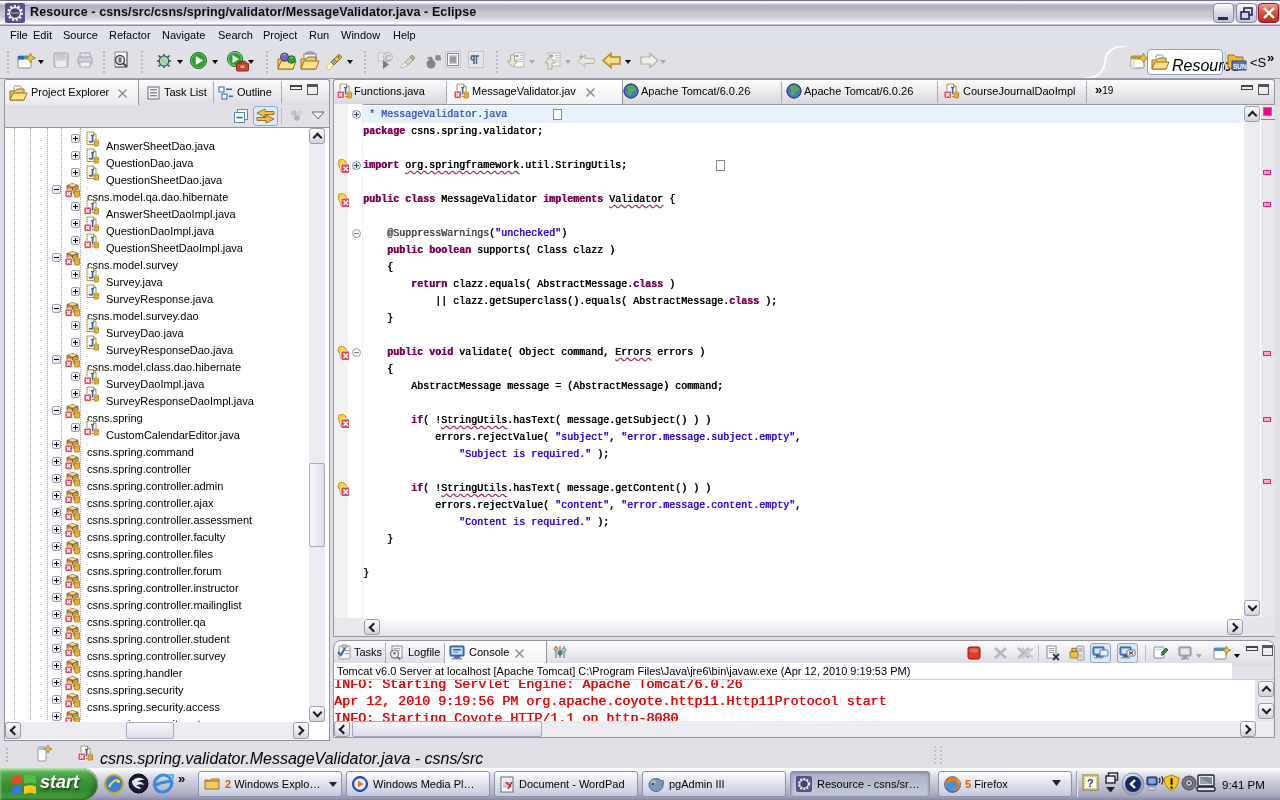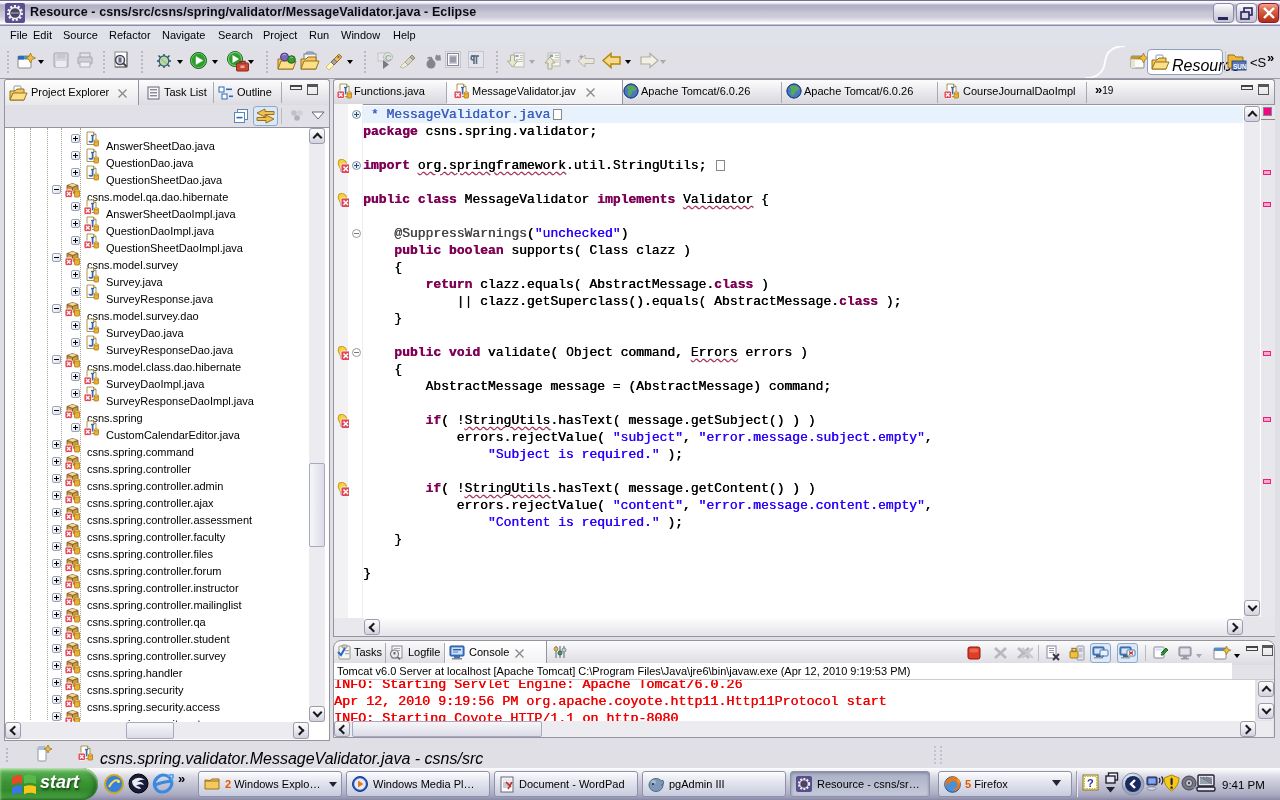--- a/index.html
+++ b/index.html
@@ -23,21 +23,21 @@
 .tabtxt{position:absolute;top:5px;font-size:11px;color:#000;white-space:nowrap;}
 
 .trow{position:absolute;height:17px;width:100%;}
 .tlabel{position:absolute;top:10px;font-size:11px;color:#000;white-space:nowrap;}
 .pm{position:absolute;width:9px;height:9px;top:4px;box-sizing:border-box;border:1px solid #9aa2b8;border-radius:2px;background:linear-gradient(135deg,#fff,#dce0ea);}
 .pm:before{content:"";position:absolute;left:1px;top:3px;width:5px;height:1px;background:#000;}
 .pm.minus:before{}
 .pm.plus:after{content:"";position:absolute;left:3px;top:1px;width:1px;height:5px;background:#000;}
 .ticon{position:absolute;top:1px;}
 
-#code{position:absolute;left:363px;top:106px;font-family:"Liberation Mono",monospace;font-size:13px;line-height:17px;white-space:pre;color:#000;text-shadow:0.4px 0 0 currentColor;}
+#code{position:absolute;left:363px;top:106px;font-family:"Liberation Mono",monospace;font-size:10px;line-height:17px;white-space:pre;color:#000;text-shadow:0.4px 0 0 currentColor;}
 #code .k{color:#7f0055;font-weight:bold;}
 #code .s{color:#2a00ff;}
 #code .a{color:#474747;}
 #code .c{color:#3f5fbf;}
 .sq{text-decoration:underline;text-decoration-style:wavy;text-decoration-color:#e5266a;text-decoration-thickness:1px;text-underline-offset:2px;}
 .foldc{position:absolute;width:9px;height:9px;border:1px solid #7b90a8;border-radius:50%;box-sizing:border-box;background:#e7f0f8;}
 .foldc:before{content:"";position:absolute;left:1px;top:3px;width:5px;height:1px;background:#2d4a66;}
 .foldc.fplus:after{content:"";position:absolute;left:3px;top:1px;width:1px;height:5px;background:#2d4a66;}
 .foldc.fminus{background:#fff;border-color:#9a9a9a;}
 .foldc.fminus:before{background:#777;}

